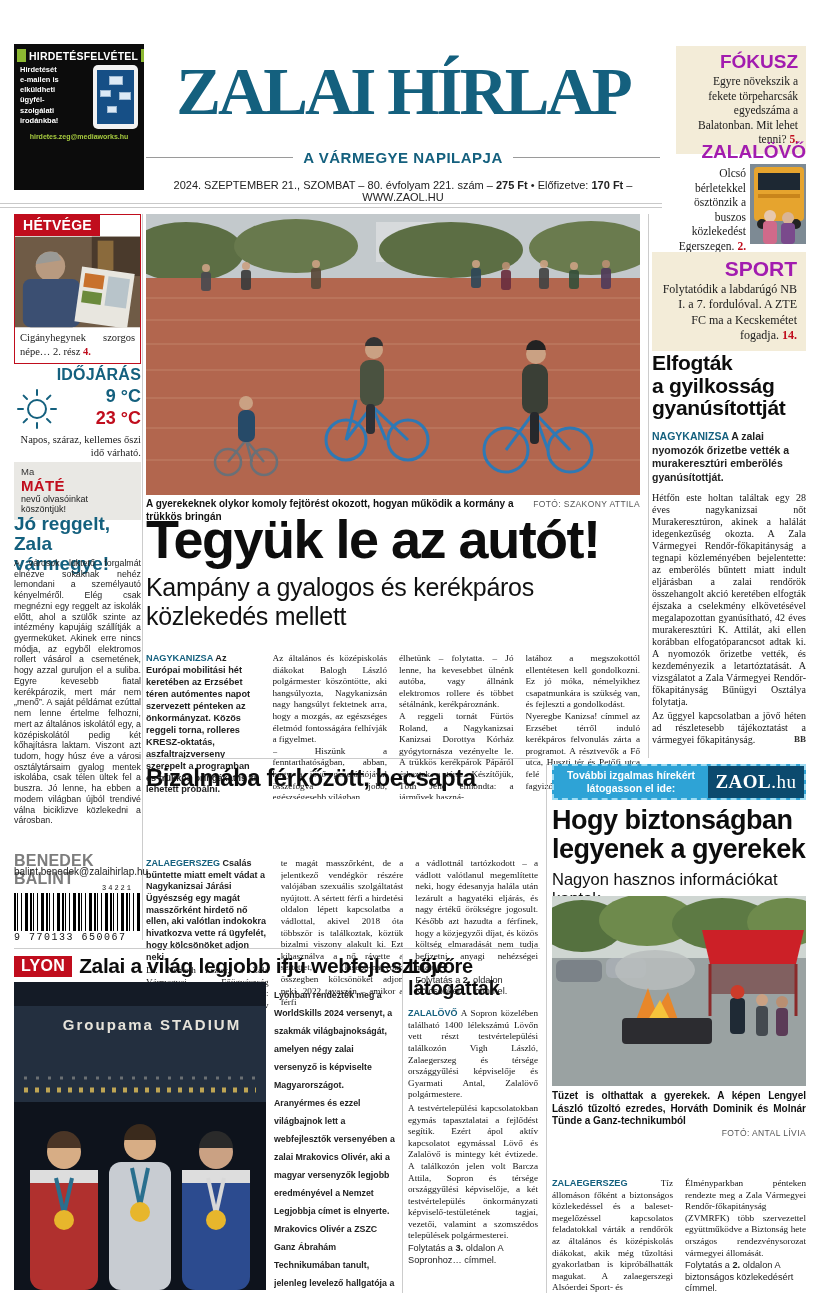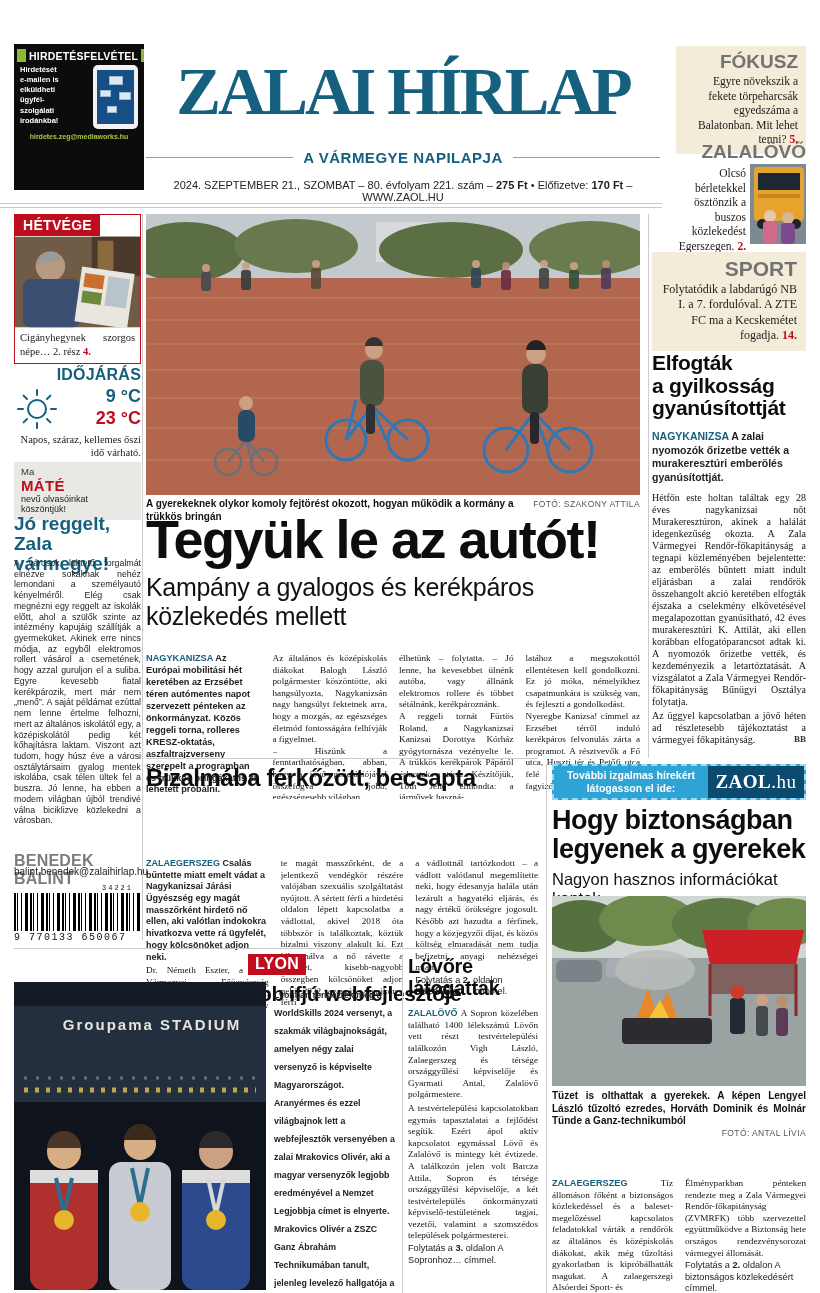--- a/index.html
+++ b/index.html
@@ -30,21 +30,21 @@
 
   .masthead-title { left:146px; top:46px; width:514px; text-align:center; font-family:"Liberation Serif",serif;
                     font-weight:bold; font-size:67px; line-height:1.35; color:#14607e; letter-spacing:-3px; white-space:nowrap; }
   .masthead-sub { left:146px; top:149px; width:514px; display:flex; align-items:center; gap:10px; }
   .mline { flex:1; height:1px; background:#9a9a9a; }
   .msub { font-weight:bold; font-size:15px; color:#14607e; letter-spacing:.5px; }
   .dateline { left:146px; top:179px; width:514px; text-align:center; font-size:11px; color:#222; }
   .hdr-rule { left:0; top:203px; width:662px; height:5px; border-top:1px solid #c9c9c9; border-bottom:1px solid #c9c9c9; }
 
   .beige { background:#f3ecd8; }
-  .side-label { font-weight:bold; font-size:19px; color:#737373; text-align:right; line-height:1.05; }
+  .side-label { font-weight:bold; font-size:19px; color:#a21caf; text-align:right; line-height:1.05; }
   .side-text { font-family:"Liberation Serif",serif; font-size:11.5px; line-height:1.27; text-align:right; margin-top:2px; }
   .fokusz { left:676px; top:46px; width:130px; padding:6px 8px 7px; }
   .kronika { left:676px; top:142px; width:130px; }
   .kron-row { display:flex; gap:4px; margin-top:2px; }
   .kron-text { flex:1; }
   .kron-photo { width:56px; height:80px; flex:0 0 auto; }
   .sport { left:652px; top:252px; width:154px; padding:6px 9px 8px; }
   .sport .side-label { font-size:21px; }
   .sport .side-text { font-size:12px; }
 
@@ -111,21 +111,21 @@
   .zaol-logo b { font-weight:bold; }
   .safety-hl { left:552px; top:806px; width:254px; font-weight:bold; font-size:27px; line-height:1.08; letter-spacing:-.5px; color:#0d0d0d; }
   .safety-sub { left:552px; top:870px; width:254px; font-size:16.5px; color:#111; }
   .safety-photo { left:552px; top:896px; width:254px; height:190px; overflow:hidden; }
   .safety-caption { left:552px; top:1090px; width:254px; }
   .safety-credit { text-align:right; }
   .safety-cols { left:552px; top:1136px; width:254px; height:152px; overflow:hidden; }
 
   
   .rule-bottom { left:14px; top:948px; width:526px; }
-  .lyon-head { left:14px; top:954px; width:526px; display:flex; align-items:center; gap:7px;flex-direction:column; }
+  .lyon-head { left:14px; top:954px; width:526px; display:flex; align-items:center; gap:7px; }
   .lyon-badge { background:#c00d1d; color:#fff; font-weight:bold; font-size:16px; padding:1px 7px 2px; letter-spacing:.3px; }
   .lyon-hl { font-weight:bold; font-size:21px; letter-spacing:-.4px; color:#0d0d0d; }
   .lyon-photo { left:14px; top:982px; width:252px; height:308px; overflow:hidden; background:#141b26; }
   .stadium-sign { position:absolute; left:12px; top:34px; width:100%; text-align:center; color:#e6e3da;
                   font-size:15px; letter-spacing:2px; font-weight:bold; }
   .lyon-text { left:274px; top:984px; width:122px; height:306px; overflow:hidden; }
   .lyon-bold { font-weight:bold; font-size:8.8px; line-height:1.3; color:#222; }
 
   
   .lovo { left:408px; top:956px; width:130px; }

